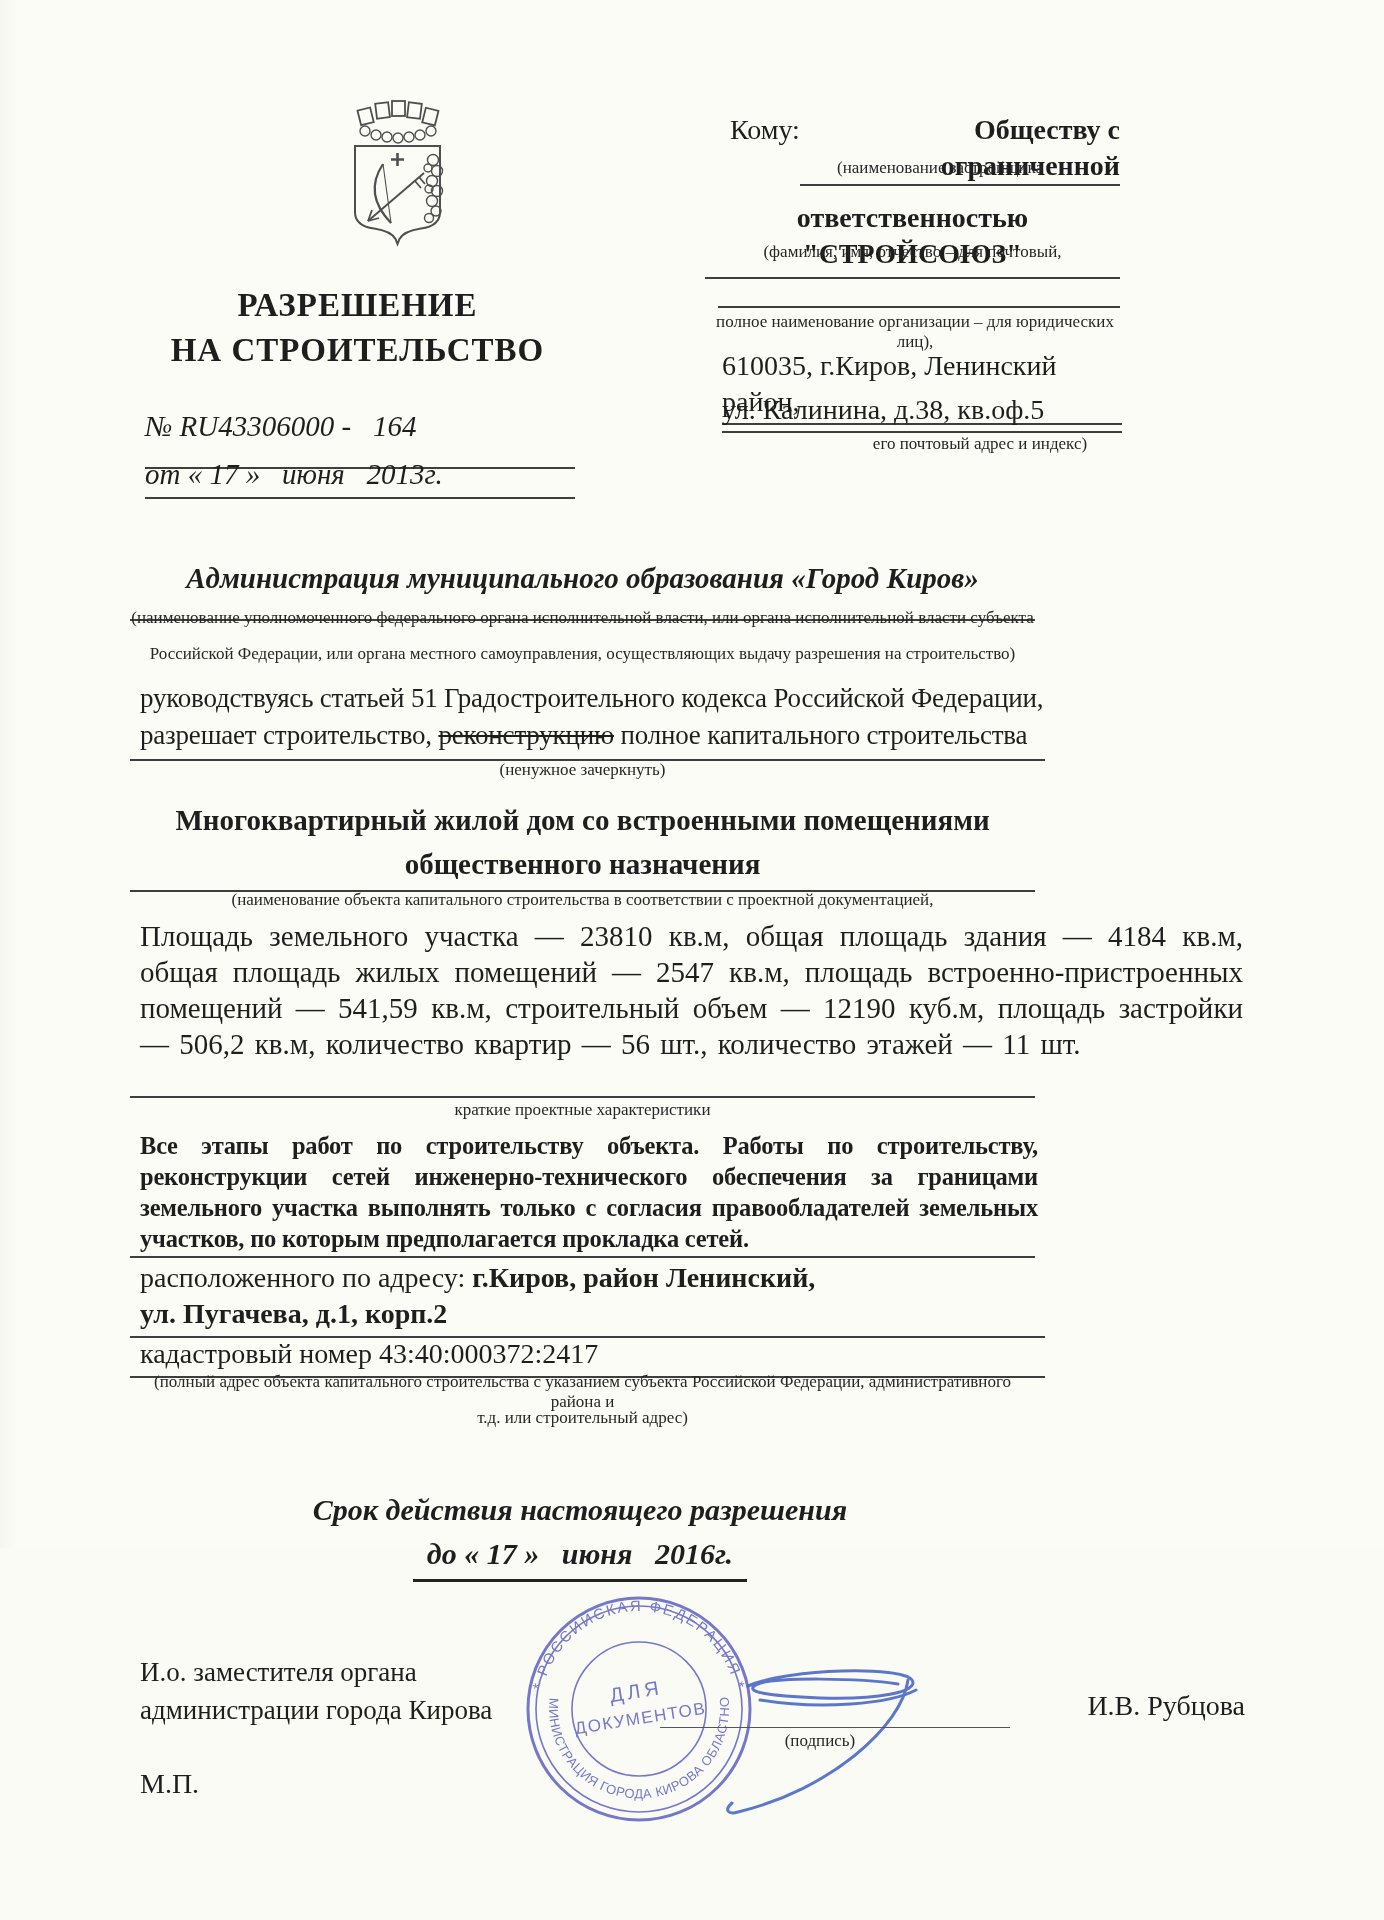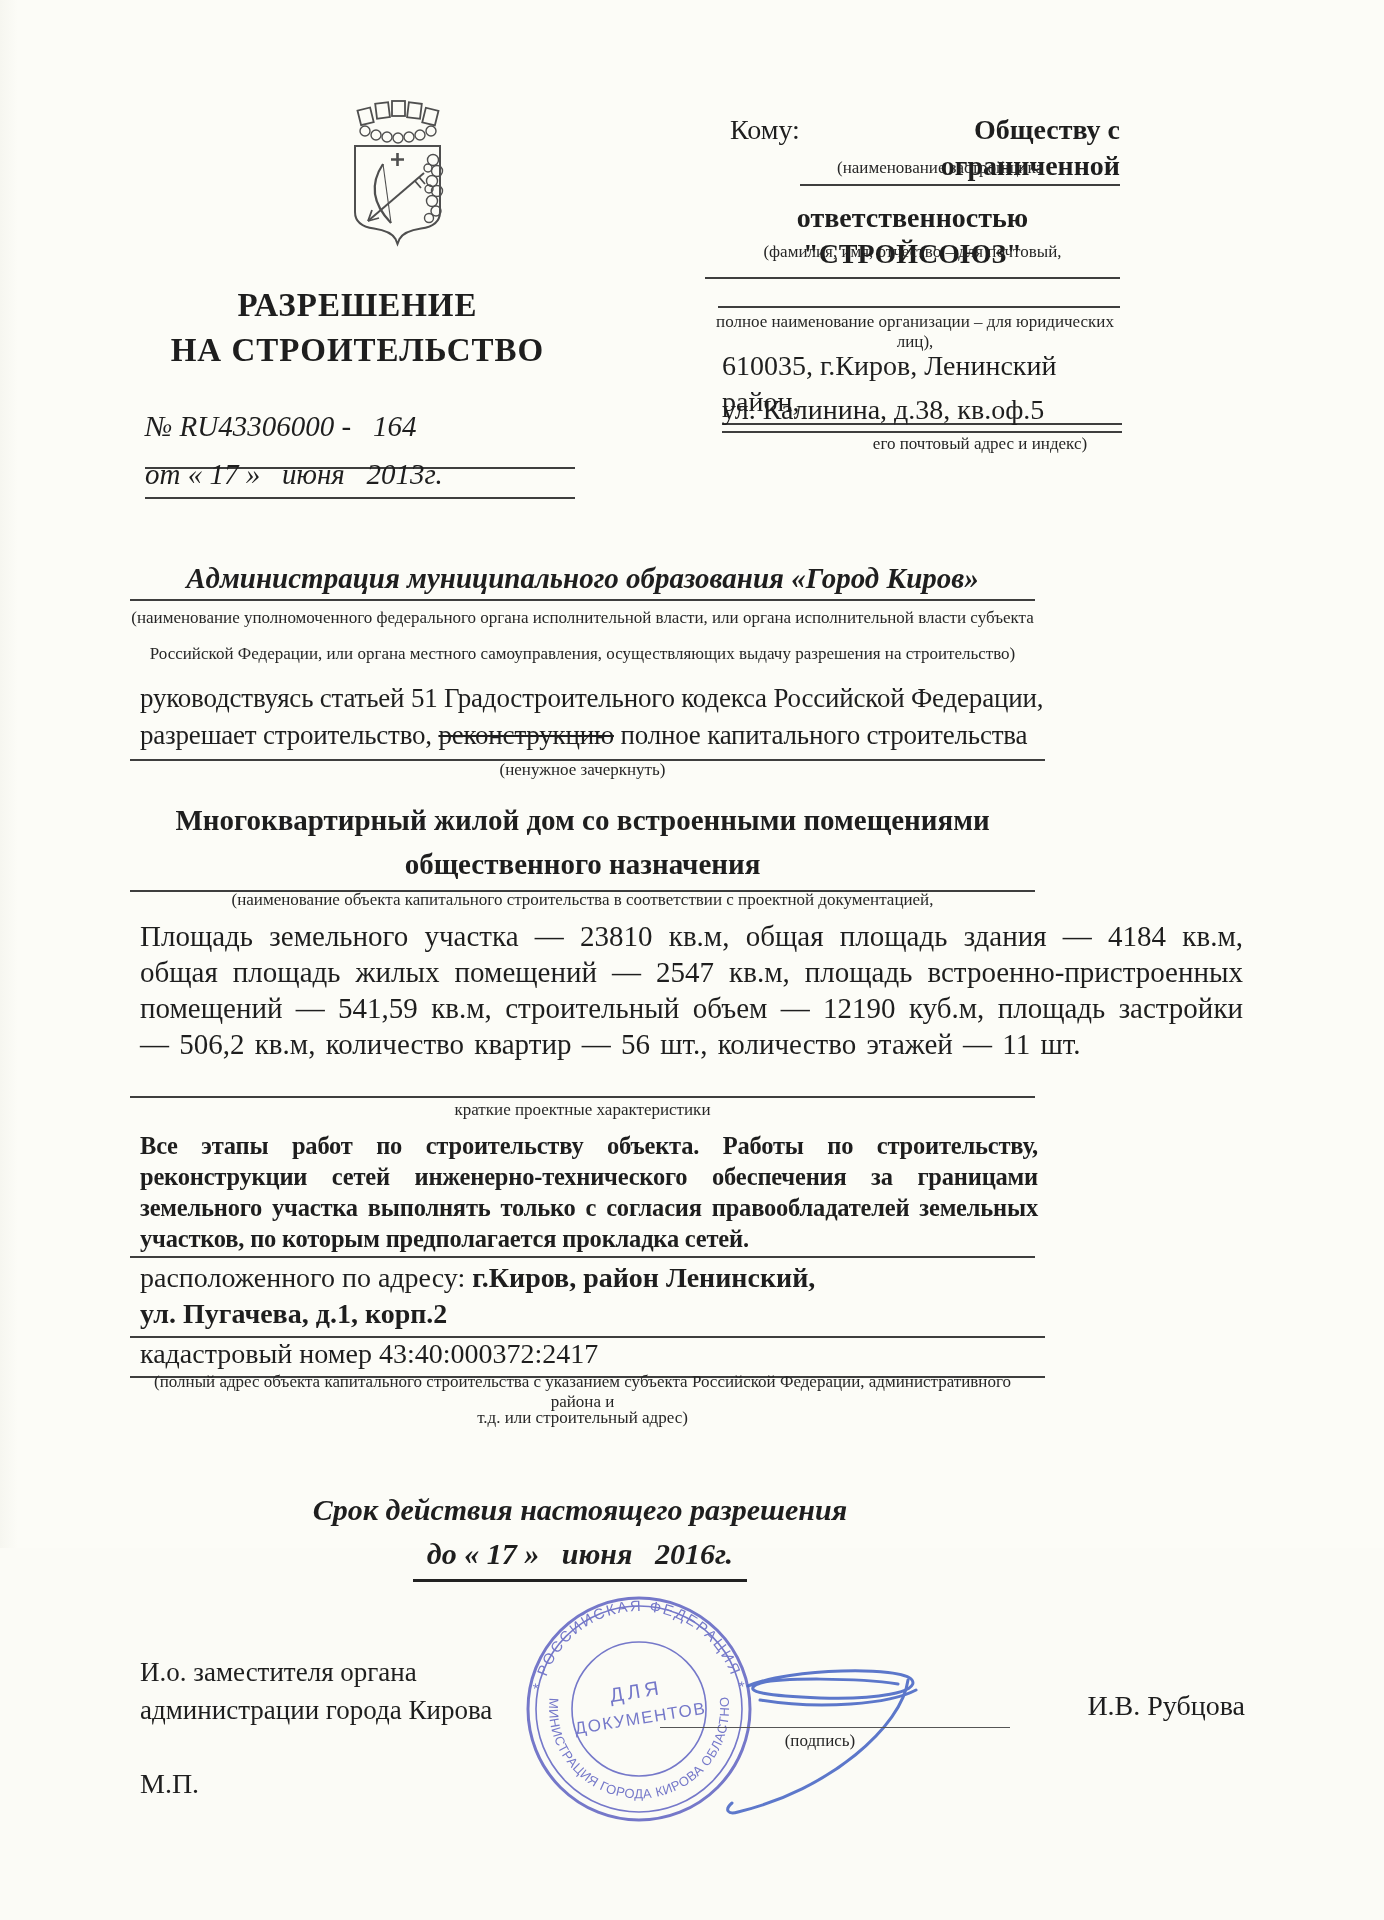--- a/index.html
+++ b/index.html
@@ -87,21 +87,21 @@
   <div class="abs cap ctr" style="left:830px;top:434px;width:300px">его почтовый адрес и индекс)</div>
 
   <div class="abs ctr b" style="left:135px;top:283px;width:445px;font-size:33px;line-height:45px;letter-spacing:1px">
     <div>РАЗРЕШЕНИЕ</div>
     <div>НА СТРОИТЕЛЬСТВО</div>
   </div>
 
   <div class="abs i ul pre" style="left:145px;top:410px;width:430px;font-size:29px;padding-bottom:24px">№ RU43306000 -   164</div>
   <div class="abs i ul pre" style="left:145px;top:458px;width:430px;font-size:29px;padding-bottom:6px">от « 17 »   июня   2013г.</div>
 
-  <div class="abs b i ctr ul" style="left:130px;top:562px;width:905px;font-size:29px;padding-bottom:4px">Администрация муниципального образования «Город Киров»</div>
+  <div class="abs b i ctr ul" style="left:130px;top:562px;width:905px;font-size:29px;padding-bottom:24px">Администрация муниципального образования «Город Киров»</div>
   <div class="abs cap ctr" style="left:130px;top:608px;width:905px">(наименование уполномоченного федерального органа исполнительной власти,  или  органа исполнительной власти субъекта</div>
   <div class="abs cap ctr" style="left:130px;top:644px;width:905px">Российской Федерации, или органа местного самоуправления, осуществляющих выдачу  разрешения на строительство)</div>
 
   <div class="abs" style="left:140px;top:683px;width:910px;font-size:27px;letter-spacing:-0.2px">руководствуясь статьей 51 Градостроительного кодекса Российской Федерации,</div>
   <div class="abs ul" style="left:130px;top:720px;width:905px;font-size:27px;letter-spacing:-0.2px;padding:0 0 8px 10px">
     <span>разрешает  строительство, </span><span class="strike">реконструкцию</span><span> полное капитального строительства</span>
   </div>
   <div class="abs cap ctr" style="left:130px;top:760px;width:905px">(ненужное зачеркнуть)</div>
 
   <div class="abs b ctr ul" style="left:130px;top:798px;width:905px;font-size:29px;line-height:44px;padding-bottom:4px">

